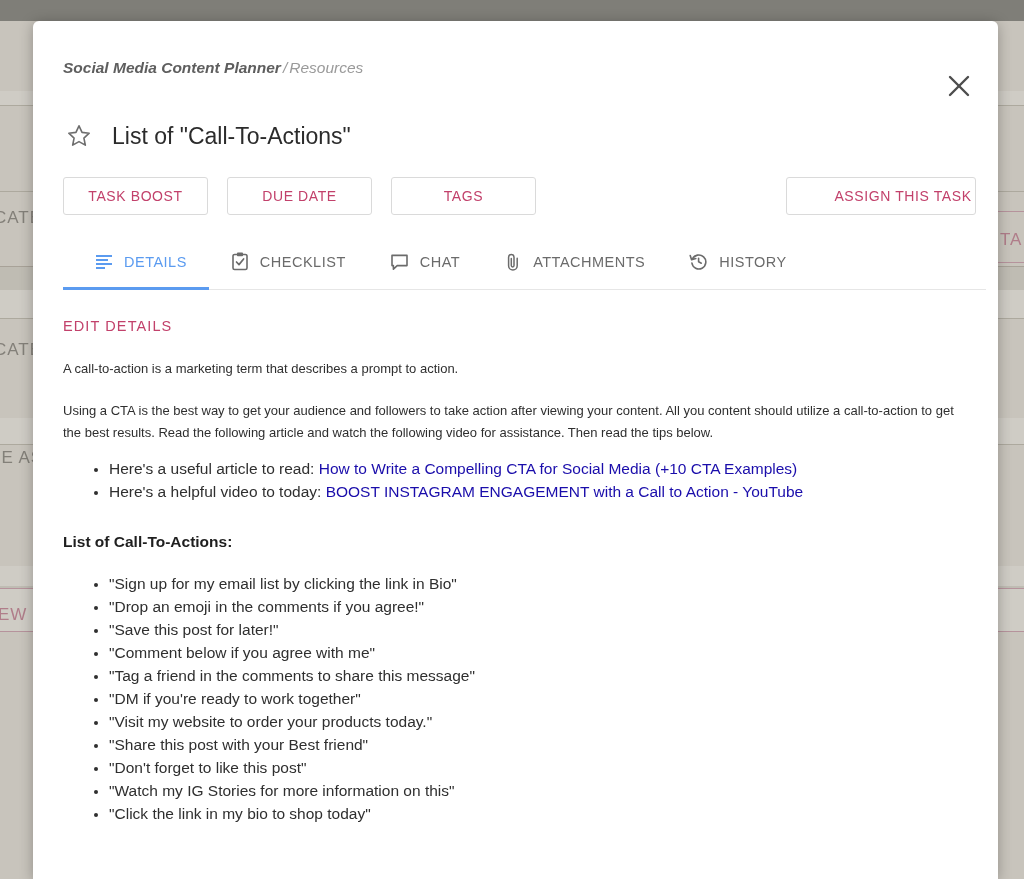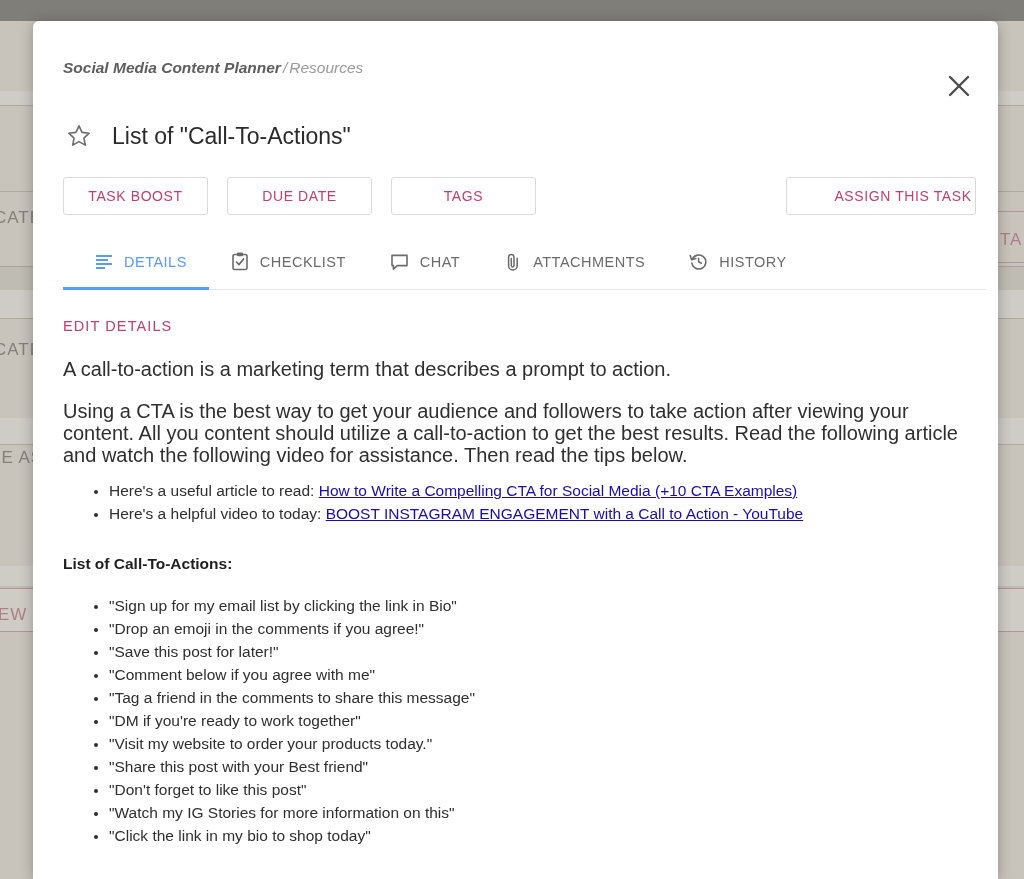--- a/index.html
+++ b/index.html
@@ -157,42 +157,41 @@
   #edit-details {
     color:#c2416b;
     font-size:14.5px;
     letter-spacing:1.1px;
     margin-bottom:24px;
     cursor:pointer;
     display:inline-block;
   }
   .para {
     color:#2f2f2f;
-    font-size:20px;
+    font-size:13px;
     line-height:22px;
     margin-bottom:20px;
     max-width:910px;
   }
   #para2 { margin-bottom:14px; }
 
   ul.doc-list {
     list-style:disc;
     margin:0 0 0 46px;
     padding:0;
   }
   ul.doc-list li {
     color:#2f2f2f;
     font-size:15.5px;
     line-height:22.5px;
     margin-bottom:0px;
   }
   ul.doc-list li::marker { font-size:14px; }
   a.doc-link {
     color:#1a0dab;
-    text-decoration:underline;
     cursor:pointer;
   }
   #links-list { margin-top:4px; margin-bottom:26px; }
 
   #cta-heading {
     font-size:15.5px;
     font-weight:700;
     color:#1f1f1f;
     margin:30px 0 22px 0;
   }

